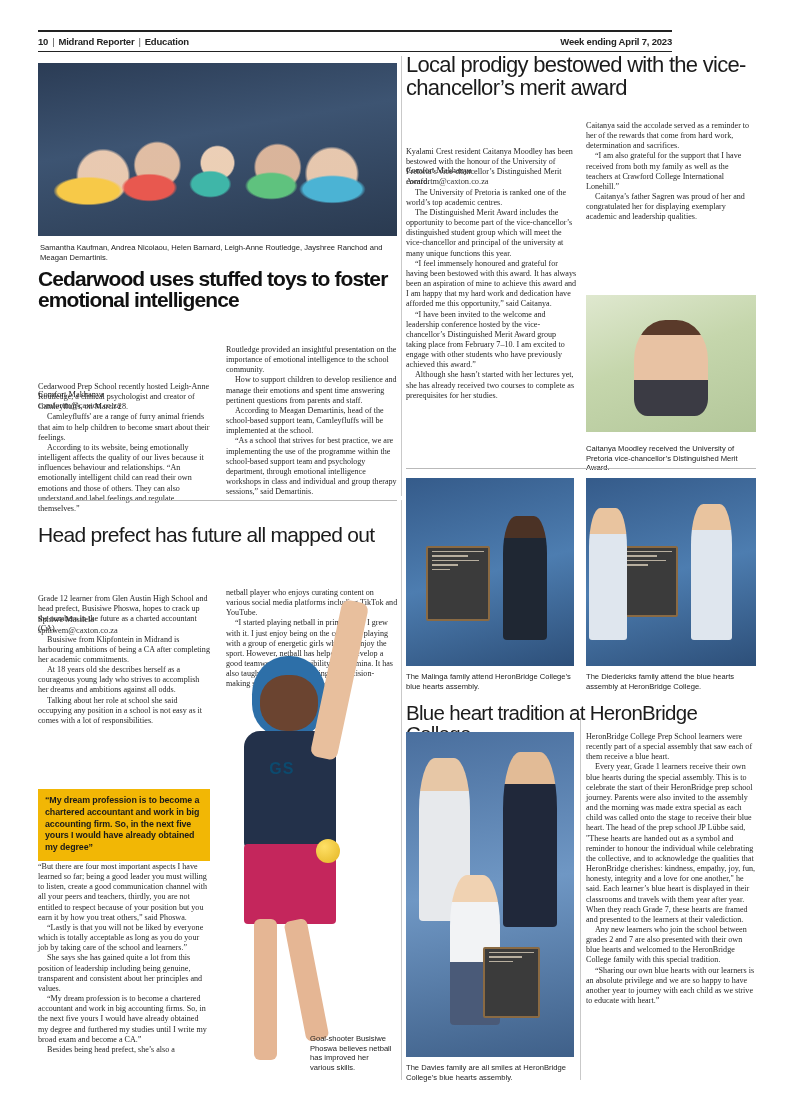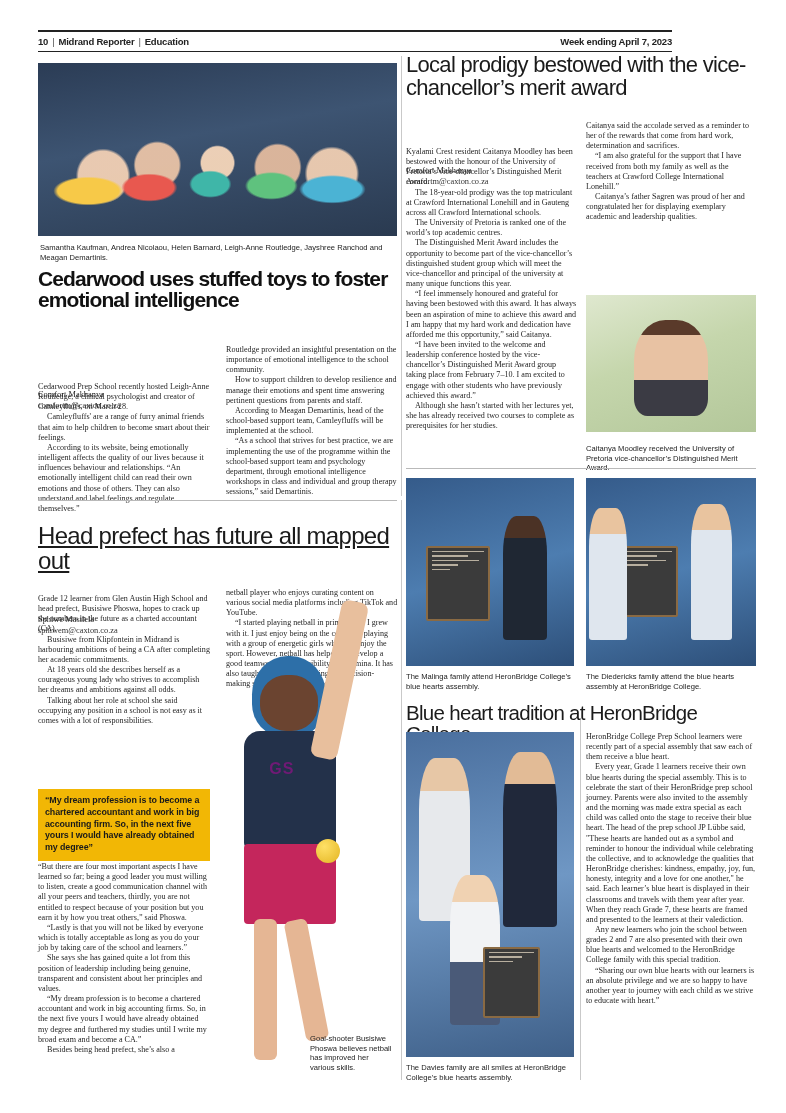--- a/index.html
+++ b/index.html
@@ -130,21 +130,21 @@
     font-weight: bold;
     font-size: 8.9px;
     line-height: 1.32;
     padding: 6px 8px 7px 7px;
     letter-spacing: -0.1px;
   }
 
   
   .h-cedarwood { font-size: 21px; }
   .h-prodigy   { font-size: 22px; }
-  .h-prefect   { font-size: 24px; text-decoration: underline; }
+  .h-prefect   { font-size: 21px; }
   .h-blueheart { font-size: 20.5px; }
 </style>
 </head>
 <body>
 
 <div class="page">
 
   <div class="masthead">
     <div class="left">
       <span>10</span>
@@ -190,21 +190,20 @@
 
   <h1 class="hl-light h-prodigy" style="position:absolute;left:406px;top:54px;width:348px;margin:0;">Local prodigy bestowed with the vice-chancellor’s merit award</h1>
 
   <div class="byline" style="position:absolute;left:406px;top:121px;width:170px;">
     <div>Comfort Makhanya</div>
     <div class="mail">comfortm@caxton.co.za</div>
   </div>
 
   <div class="body-col" style="position:absolute;left:406px;top:147px;width:172px;">
     <p>Kyalami Crest resident Caitanya Moodley has been bestowed with the honour of the University of Pretoria’s vice-chancellor’s Distinguished Merit Award.</p>
-    <p>The 18-year-old prodigy was the top matriculant at Crawford International Lonehill and in Gauteng across all Crawford International schools.</p>
     <p>The University of Pretoria is ranked one of the world’s top academic centres.</p>
     <p>The Distinguished Merit Award includes the opportunity to become part of the vice-chancellor’s distinguished student group which will meet the vice-chancellor and principal of the university at many unique functions this year.</p>
     <p>“I feel immensely honoured and grateful for having been bestowed with this award. It has always been an aspiration of mine to achieve this award and I am happy that my hard work and dedication have afforded me this opportunity,” said Caitanya.</p>
     <p>“I have been invited to the welcome and leadership conference hosted by the vice-chancellor’s Distinguished Merit Award group taking place from February 7–10. I am excited to engage with other students who have previously achieved this award.”</p>
     <p>Although she hasn’t started with her lectures yet, she has already received two courses to complete as prerequisites for her studies.</p>
   </div>
 
   <div class="body-col" style="position:absolute;left:586px;top:121px;width:170px;">
     <p>Caitanya said the accolade served as a reminder to her of the rewards that come from hard work, determination and sacrifices.</p>
     <p>“I am also grateful for the support that I have received from both my family as well as the teachers at Crawford College International Lonehill.”</p>
@@ -251,21 +250,21 @@
   </div>
 
   <div class="photo ph-netball" style="position:absolute;left:205px;top:595px;width:195px;height:470px;background:transparent;">
     <div style="position:absolute;left:24%;top:13%;width:38%;height:17%;
          background:#2d6fa8;border-radius:48% 48% 40% 40%;"></div>
     <div style="position:absolute;left:28%;top:17%;width:30%;height:12%;
          background:#6b4430;border-radius:45%;"></div>
     <div style="position:absolute;left:20%;top:29%;width:47%;height:25%;
          background:#23314a;border-radius:16px 16px 6px 6px;"></div>
     <div style="position:absolute;left:33%;top:35%;font-family:'Liberation Sans',sans-serif;
-         font-weight:bold;font-size:16px;color:#701a75;letter-spacing:1px;">GS</div>
+         font-weight:bold;font-size:16px;color:#0c4a6e;letter-spacing:1px;">GS</div>
     <div style="position:absolute;left:20%;top:53%;width:47%;height:17%;
          background:#c4265c;border-radius:4px;"></div>
     <div style="position:absolute;left:25%;top:69%;width:12%;height:30%;
          background:#e5b694;border-radius:6px;"></div>
     <div style="position:absolute;left:46%;top:69%;width:12%;height:26%;
          background:#e5b694;border-radius:6px;transform:rotate(-11deg);"></div>
     <div style="position:absolute;left:62%;top:1%;width:14%;height:34%;
          background:#e8bf9d;border-radius:8px;transform:rotate(12deg);"></div>
     <div style="position:absolute;left:57%;top:52%;width:24px;height:24px;border-radius:50%;
          background:radial-gradient(circle at 35% 32%, #ffe066, #e3b522);"></div>

